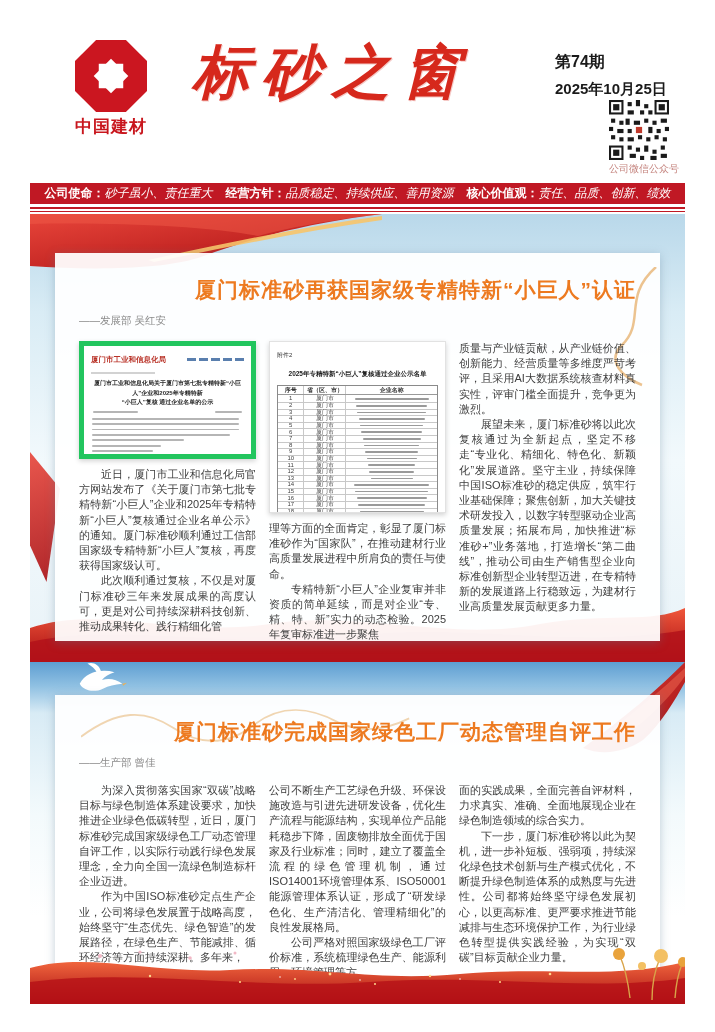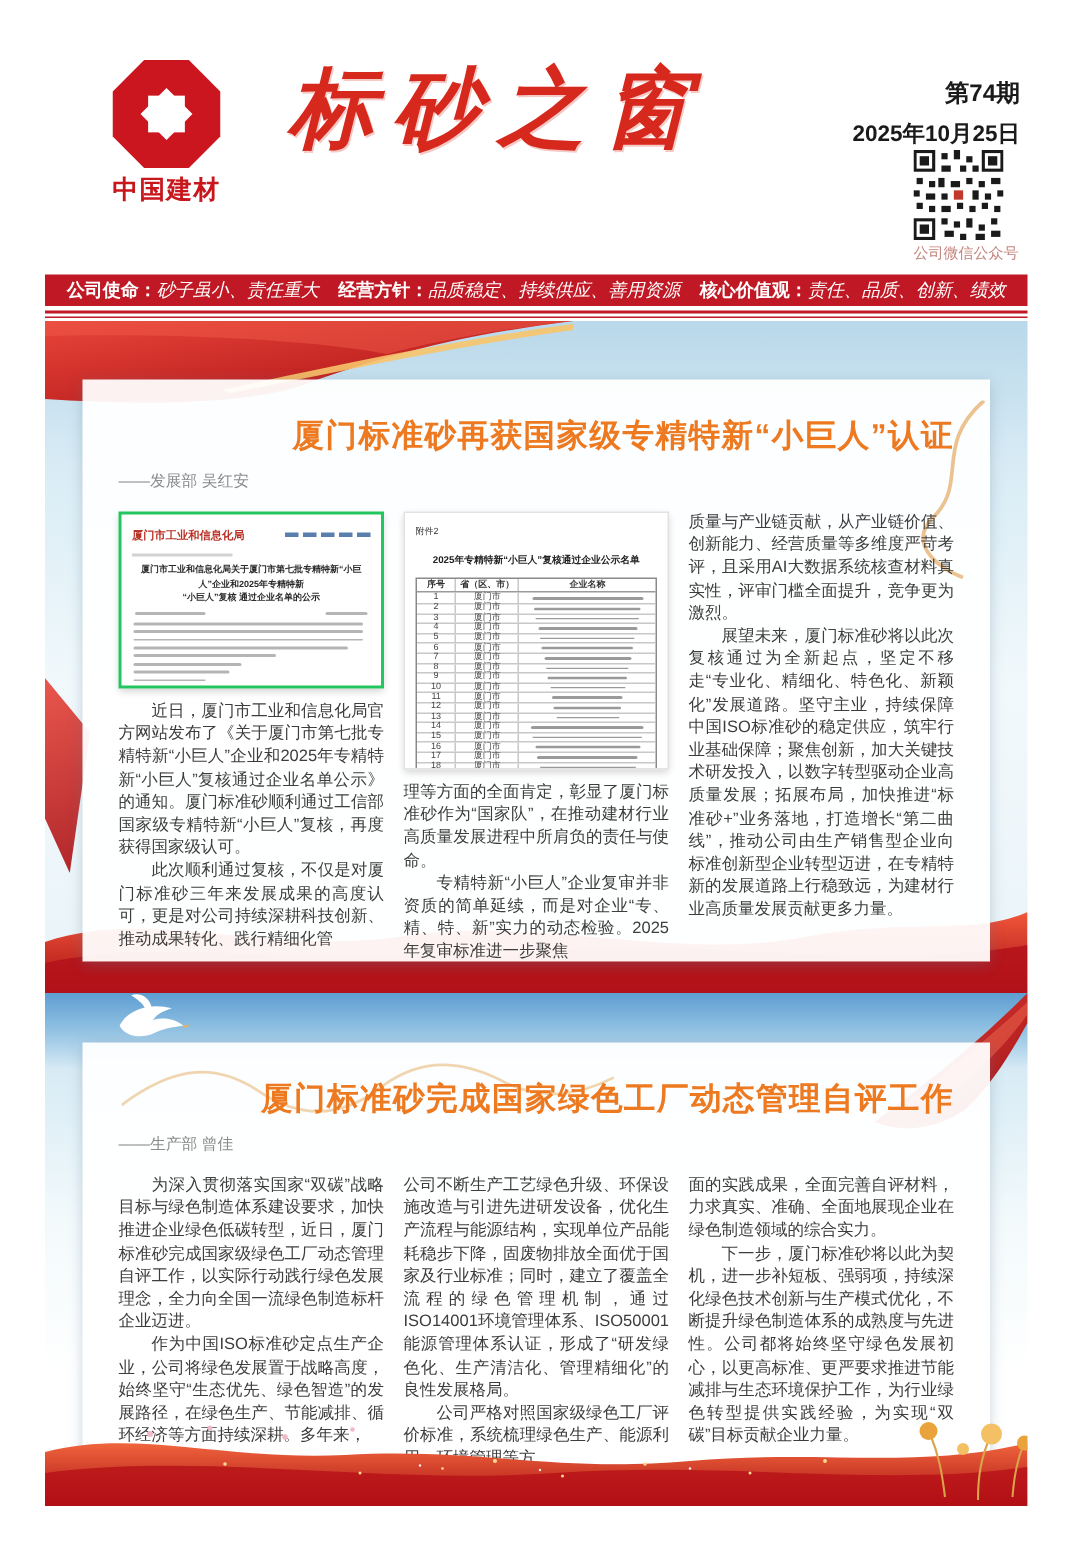--- a/index.html
+++ b/index.html
@@ -11,21 +11,21 @@
   
   .logo { position:absolute; left:58px; top:40px; width:106px; text-align:center; }
   .logo svg { width:72px; height:72px; display:block; margin:0 auto; }
   .logo-text { color:#c8161d; font-weight:bold; font-size:17px; letter-spacing:1px; margin-top:3px; }
   .paper-title {
     position:absolute; left:162px; top:34px; width:340px; text-align:center;
     font-family:"DejaVu Serif", serif; font-style:italic; font-weight:bold;
     font-size:58px; color:#d6281c; letter-spacing:12px; white-space:nowrap;
     text-shadow:1px 1px 0 rgba(214,40,28,.25);
   }
-  .issue-box { position:absolute; left:555px; top:52px; width:125px; text-align:right; color:#1a1a1a; }
+  .issue-box { position:absolute; left:555px; top:52px; width:125px; text-align:left; color:#1a1a1a; }
   .issue-no { font-size:16px; font-weight:600; margin-bottom:7px; }
   .issue-date { font-size:15px; font-weight:600; }
   .qr { position:absolute; left:609px; top:100px; width:60px; }
   .qr svg { width:60px; height:60px; display:block; }
   .qr-caption { font-size:10px; color:#c4837d; text-align:center; margin-top:2px; white-space:nowrap; }
   .masthead { position:absolute; left:60px; top:135px; width:540px; color:#1c1c1c; font-size:12.5px; font-weight:600; }
   .mh-row { display:flex; justify-content:space-between; margin-bottom:10px; white-space:nowrap; }
   
   .banner {
     position:absolute; left:30px; top:183px; width:655px; height:21px;
@@ -67,21 +67,21 @@
     position:relative; text-align:right; color:#ed7a20; font-size:21px;
     font-weight:bold; letter-spacing:1px; margin-top:9px; z-index:1;
   }
   .a-byline { position:relative; text-align:left; color:#8b8b8b; font-size:10.5px; margin-top:10px; z-index:1; }
   .cols { position:relative; display:flex; gap:13px; margin-top:13px; z-index:1; }
   .col { flex:1; min-width:0; font-size:11px; line-height:15.2px; color:#3d3d3d; text-align:justify; }
   .col p { margin:0; }
   .col p.ind { text-indent:2em; }
   
   .webshot {
-    height:118px; background:#fff; border:2px solid #22c55e;
+    height:118px; background:#fff; border:5px solid #22c55e;
     box-shadow:0 2px 5px rgba(0,0,0,.18); margin-bottom:8px; padding:6px 7px; overflow:hidden;
   }
   .ws-head { display:flex; align-items:center; gap:4px; }
   .ws-site { color:#b93227; font-weight:bold; font-size:7.5px; white-space:nowrap; }
   .ws-nav { display:flex; gap:3px; margin-left:auto; }
   .ws-nav i { display:block; width:9px; height:2.5px; background:#5a7fae; }
   .bar { display:block; height:1.8px; background:#b5b5b5; border-radius:1px; }
   .ws-crumb { height:2px; width:42%; background:#d2d2d2; margin:5px 0 4px; }
   .ws-title { font-size:6px; font-weight:bold; color:#2a2a2a; text-align:center; line-height:1.55; margin:5px 2px 4px; }
   .ws-meta { display:flex; justify-content:space-between; margin:3px 2px 5px; }

